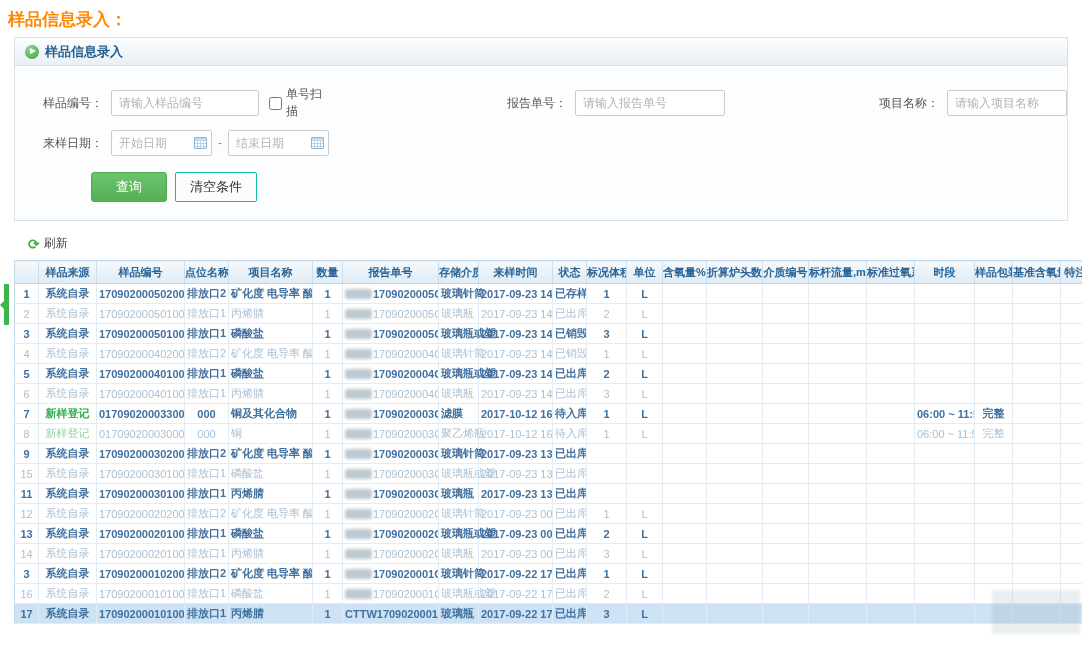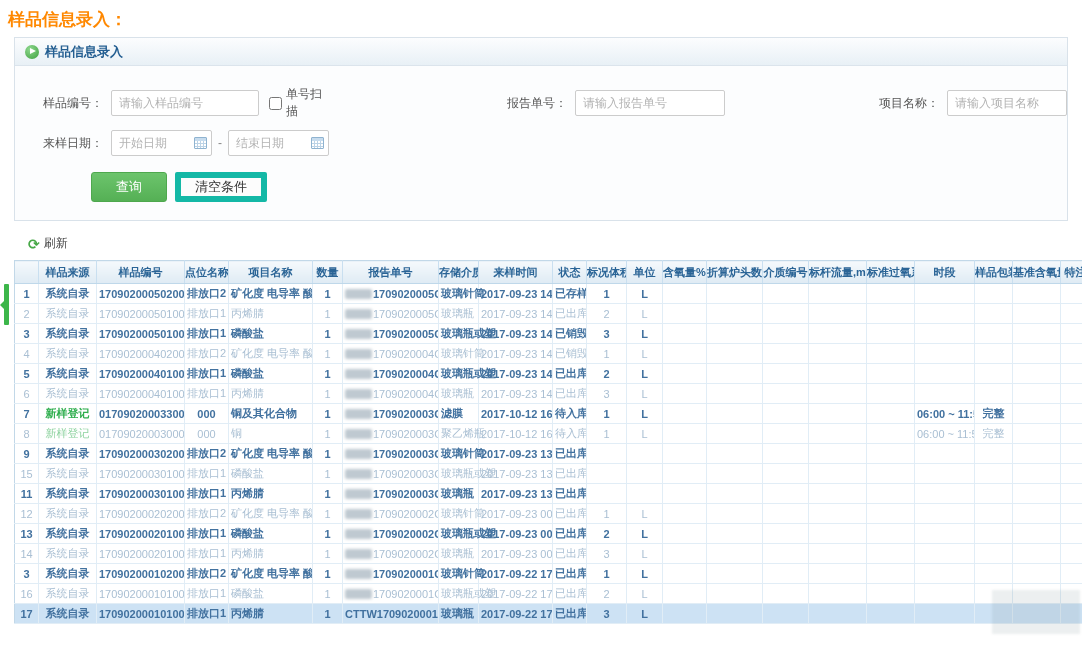--- a/index.html
+++ b/index.html
@@ -62,21 +62,21 @@
     pointer-events:none;
   }
   .date-sep { margin:0 6px; color:#888; }
   .btn-row { margin:16px 0 2px 52px; display:flex; gap:8px; }
   .btn-search {
     background:linear-gradient(#6cc46c,#55b055); color:#fff; border:1px solid #4ea84e;
     border-radius:3px; padding:0 24px; height:30px; font-size:13px; cursor:pointer;
     font-family:"Liberation Sans","DejaVu Sans",sans-serif;
   }
   .btn-clear {
-    background:#fcfcfc; color:#333; border:6px solid #14b8a6;
+    background:#fcfcfc; color:#333; border:1px solid #14b8a6;
     border-radius:2px; padding:0 14px; height:30px; font-size:13px; cursor:pointer;
     font-family:"Liberation Sans","DejaVu Sans",sans-serif;
   }
   
   .refresh-row { margin:14px 0 8px 28px; display:flex; align-items:center; gap:4px; }
   .refresh-icon { color:#47a847; font-size:14px; font-weight:bold; line-height:1; }
   .refresh-label { color:#444; font-size:12px; cursor:pointer; }
   
   .table-wrap { position:relative; margin:0 14px; }
   table {

